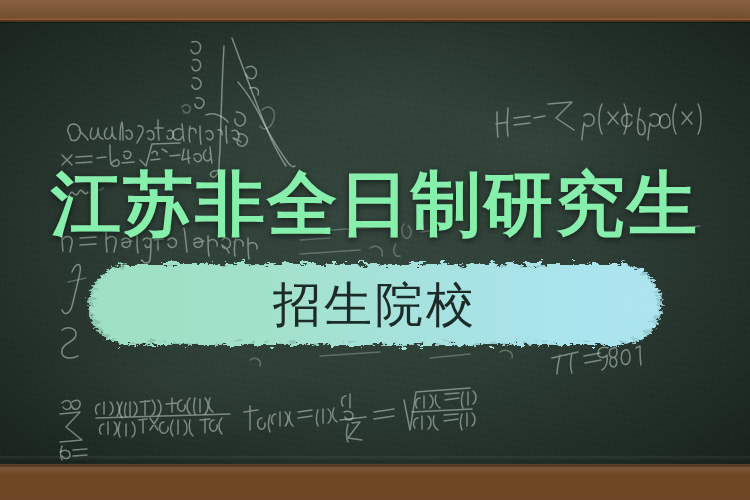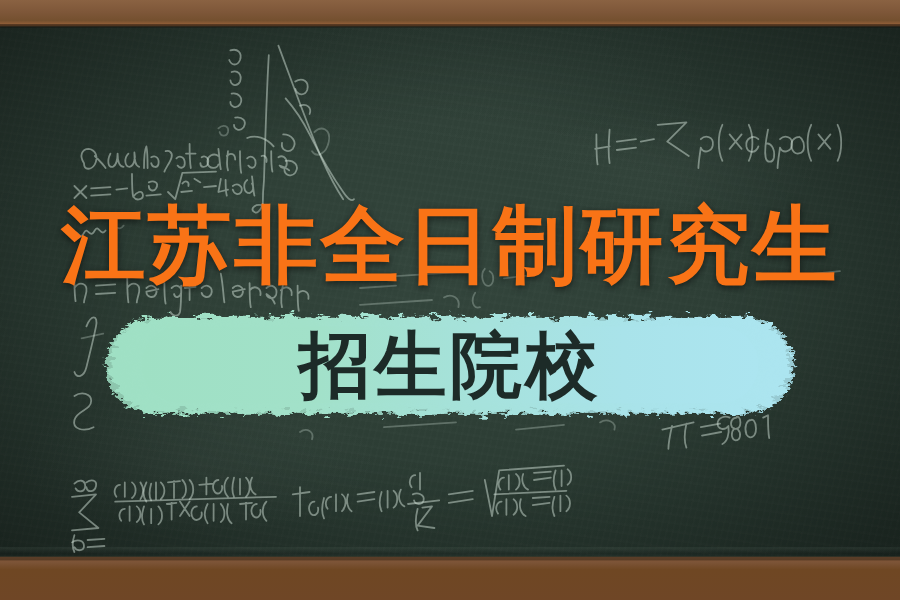--- a/index.html
+++ b/index.html
@@ -121,21 +121,21 @@
     position: absolute;
     left: 0; top: 163px;
     width: 750px;
     text-align: center;
     z-index: 8;
     font-family: "Liberation Sans", "DejaVu Sans", sans-serif;
     font-weight: bold;
     font-size: 70px;
     line-height: 82px;
     letter-spacing: 2px;
-    color: #f97316;
+    color: #86efac;
     white-space: nowrap;
     text-shadow: 0 2px 6px rgba(0,0,0,0.55);
   }
 
   
   .badge-wrap {
     position: absolute;
     left: 78px; top: 252px;
     width: 594px; height: 104px;
     z-index: 7;
@@ -147,22 +147,22 @@
   }
   .badge-label {
     position: absolute;
     left: 78px; top: 262px;
     width: 594px; height: 86px;
     display: flex;
     align-items: center;
     justify-content: center;
     z-index: 9;
     font-family: "Liberation Sans", "DejaVu Sans", sans-serif;
-    font-weight: bold;
-    font-size: 60px;
+    font-weight: normal;
+    font-size: 48px;
     letter-spacing: 3px;
     color: #1d2b28;
     white-space: nowrap;
   }
 </style>
 </head>
 <body>
 
 <div id="poster">
 

